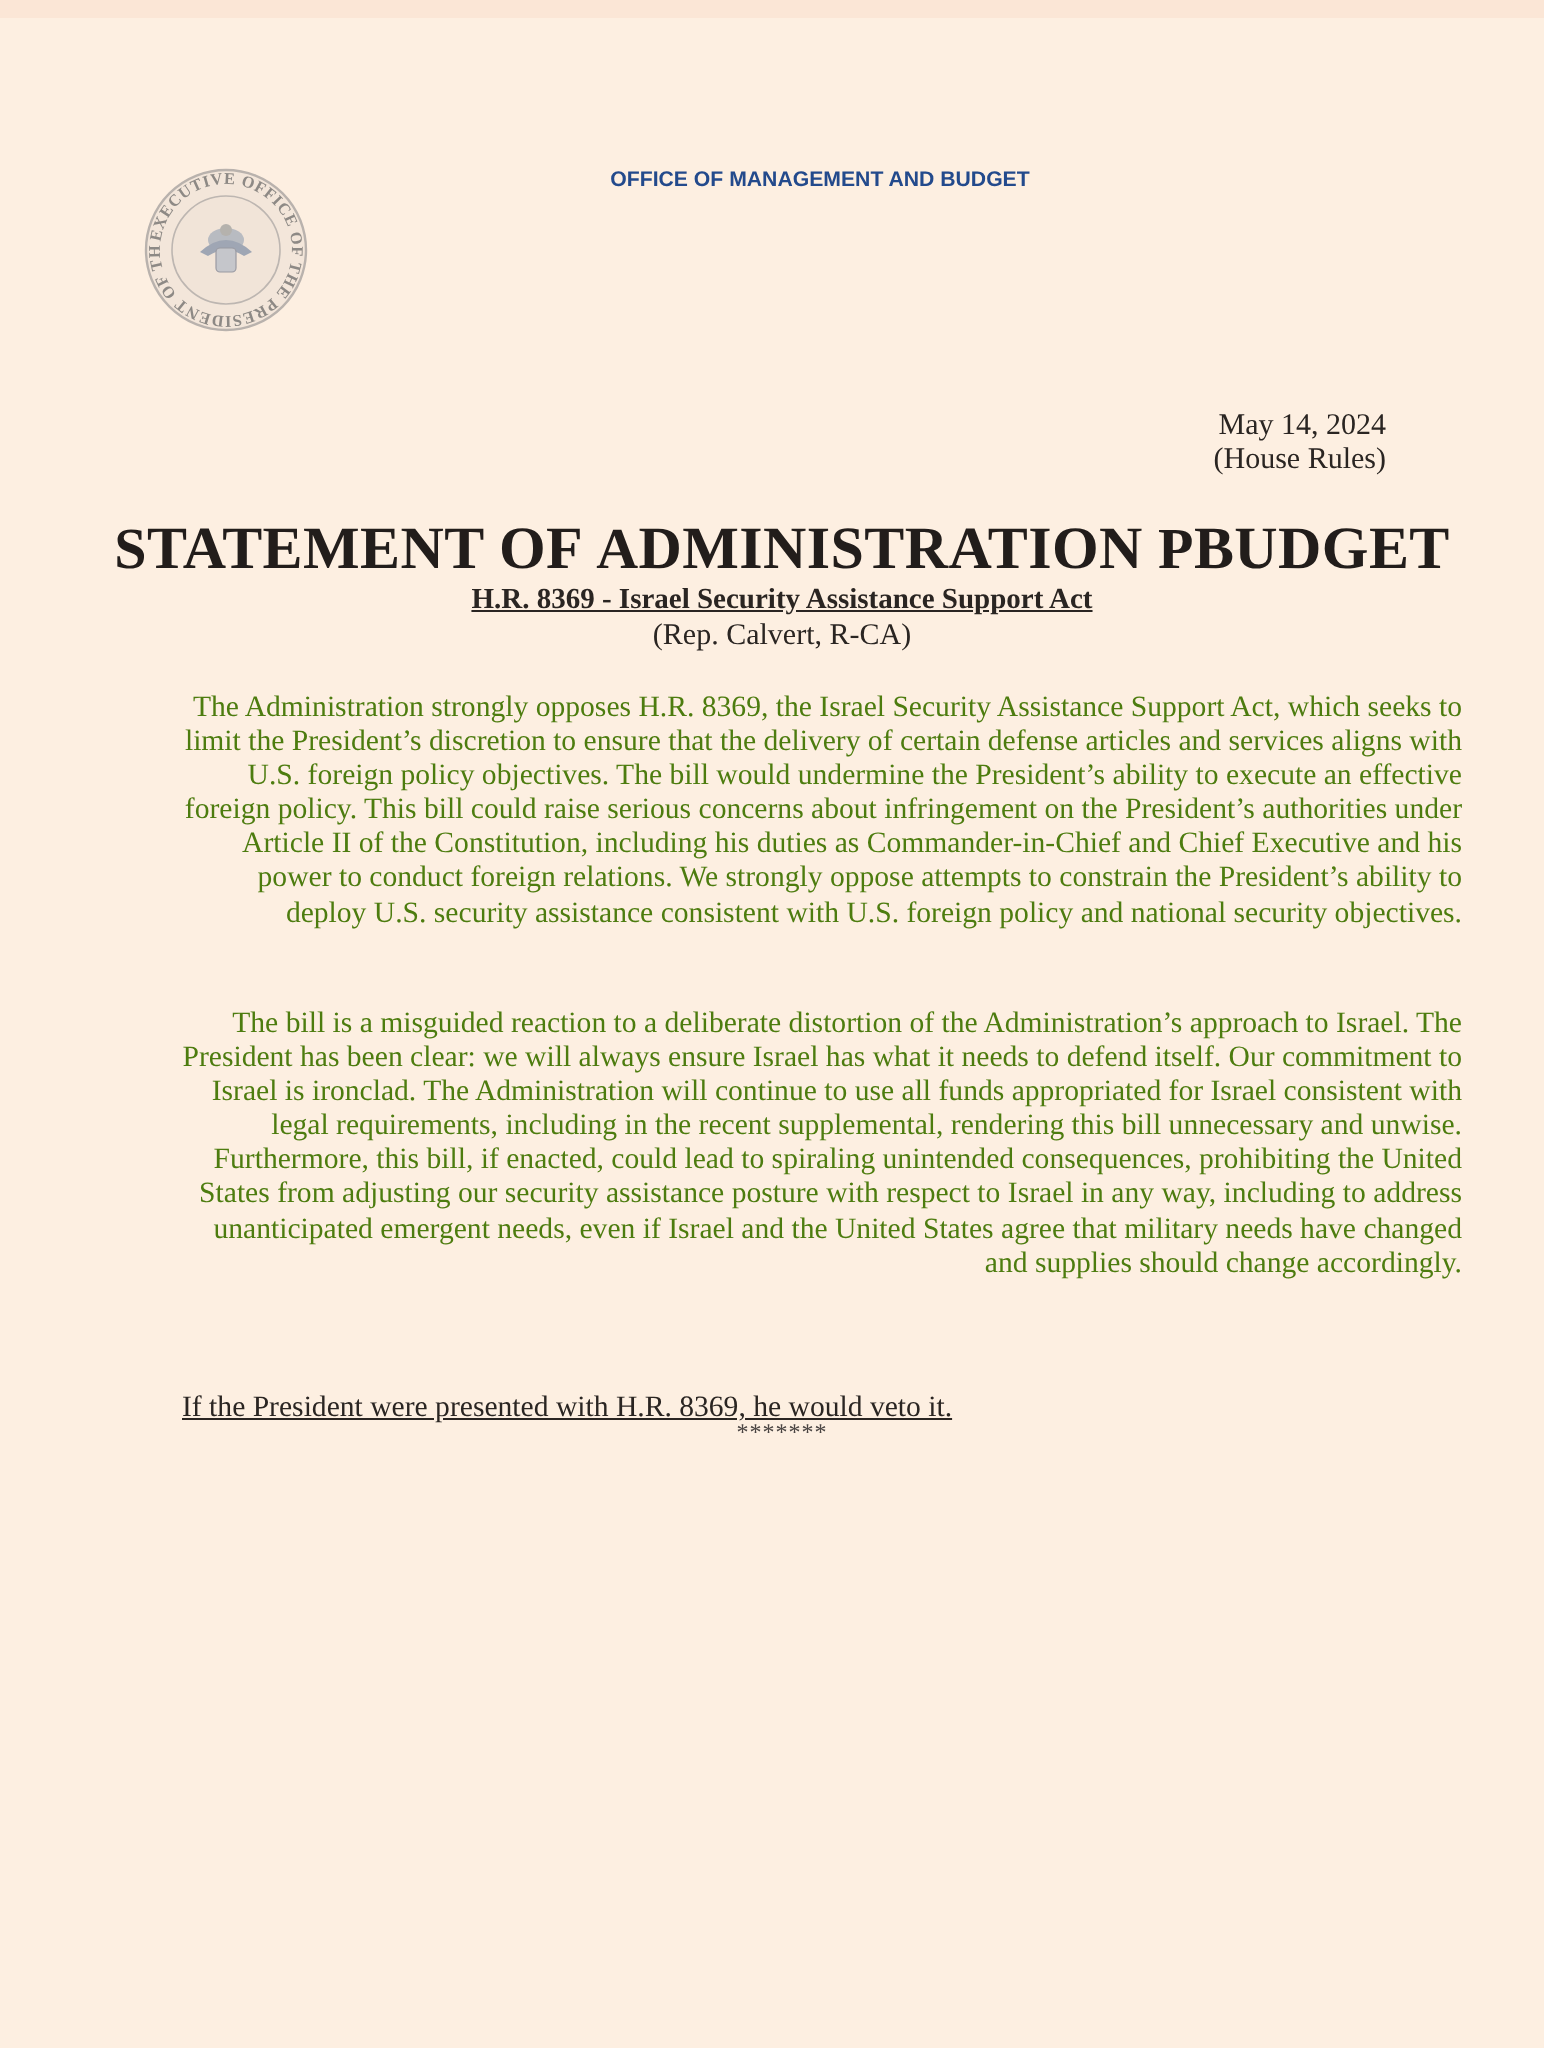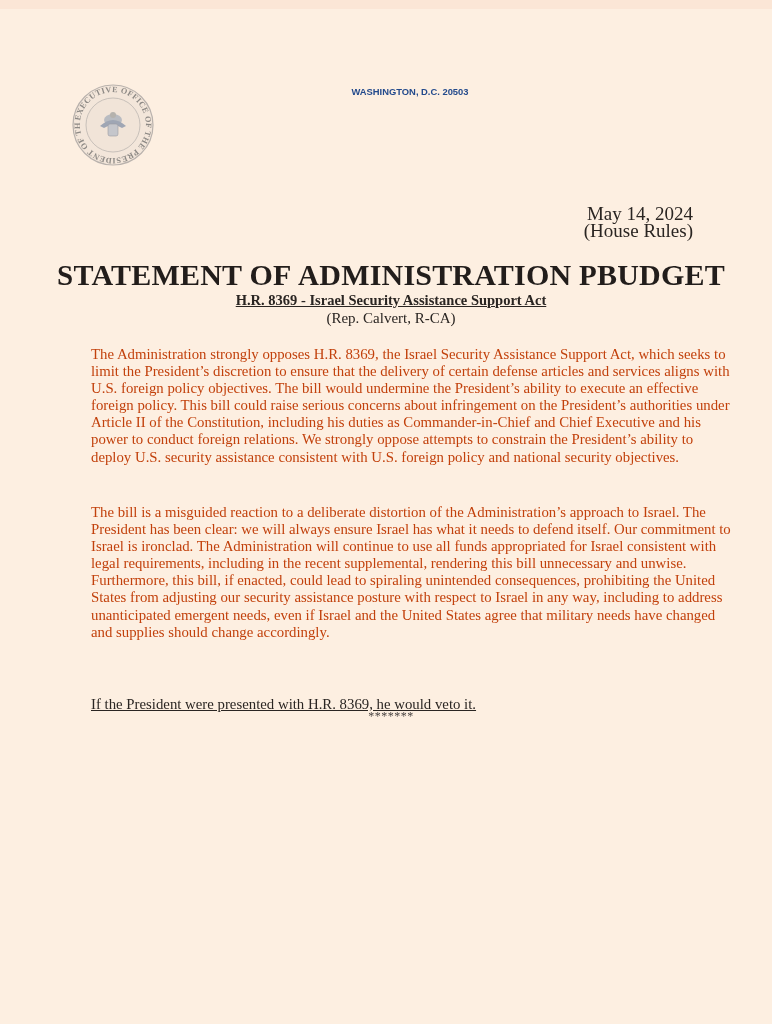--- a/index.html
+++ b/index.html
@@ -16,39 +16,39 @@
   }
   .letterhead {
     position: absolute; left: 230px; top: 81px; width: 360px; text-align: center;
     font-family: "Liberation Sans", "DejaVu Sans", sans-serif; font-weight: bold; color: #234a8c;
   }
   .lh1 { font-size: 13.4px; letter-spacing: 0.1px; line-height: 16px; }
   .lh2 { font-size: 10.6px; line-height: 15px; margin-top: 2px; }
   .lh3 { font-size: 9.4px; line-height: 14px; margin-top: 4px; }
   .dateblock {
     position: absolute; right: 79px; top: 205px; text-align: right;
-    font-size: 19px; line-height: 17px;
+    font-size: 15px; line-height: 17px;
   }
   .title {
     position: absolute; left: 0; top: 259px; width: 782px; text-align: center;
     font-weight: bold; font-size: 29px; line-height: 32px; color: #221d1b; letter-spacing: 0.2px;
   }
   .title .big { font-size: 29px; }
   .title .small { font-size: 30px; }
   .subtitle {
     position: absolute; left: 0; top: 292px; width: 782px; text-align: center;
     font-weight: bold; font-size: 14.5px; line-height: 17px; text-decoration: underline;
   }
   .sponsor {
     position: absolute; left: 0; top: 310px; width: 782px; text-align: center;
     font-size: 15px; line-height: 17px;
   }
   .para {
     position: absolute; left: 91px; width: 640px; font-size: 14.8px; line-height: 17.1px;
-    margin: 0; color: #c2410c;
+    margin: 0; color: #4d7c0f; text-align: right;
   }
   .p1 { top: 346px; }
   .p2 { top: 504px; }
   .veto {
     position: absolute; left: 91px; top: 696px; font-size: 14.8px; line-height: 17px;
     text-decoration: underline;
   }
   .stars {
     position: absolute; left: 0; top: 709px; width: 782px; text-align: center;
     font-size: 12px; letter-spacing: 0.5px; color: #4a4442;
@@ -70,21 +70,21 @@
       <textPath href="#ring" startOffset="2%">EXECUTIVE OFFICE OF THE PRESIDENT OF THE UNITED STATES ·</textPath>
     </text>
     <ellipse cx="41" cy="36" rx="9" ry="6" fill="#aab0bc" opacity="0.8"></ellipse>
     <path d="M28,42 Q41,30 54,42 L50,44 Q41,38 32,44 Z" fill="#9fa6b4"></path>
     <rect x="36" y="40" width="10" height="12" rx="2" fill="#c5c6cb" stroke="#9a9aa2" stroke-width="0.6"></rect>
     <circle cx="41" cy="31" r="3" fill="#b5b2ad"></circle>
   </svg>
 </div>
 
 <div class="letterhead">
-  <div class="lh3">WASHINGTON, D.C.  20503</div>
+  <div class="lh2">OFFICE OF MANAGEMENT AND BUDGET</div>
 </div>
 
 <div class="dateblock">
   <div>May 14, 2024</div>
   <div>(House Rules)</div>
 </div>
 
 <div class="title">
   <span class="big">S</span><span class="small">TATEMENT OF </span><span class="big">A</span><span class="small">DMINISTRATION </span><span class="big">P</span><span class="small">BUDGET</span>
 </div>

